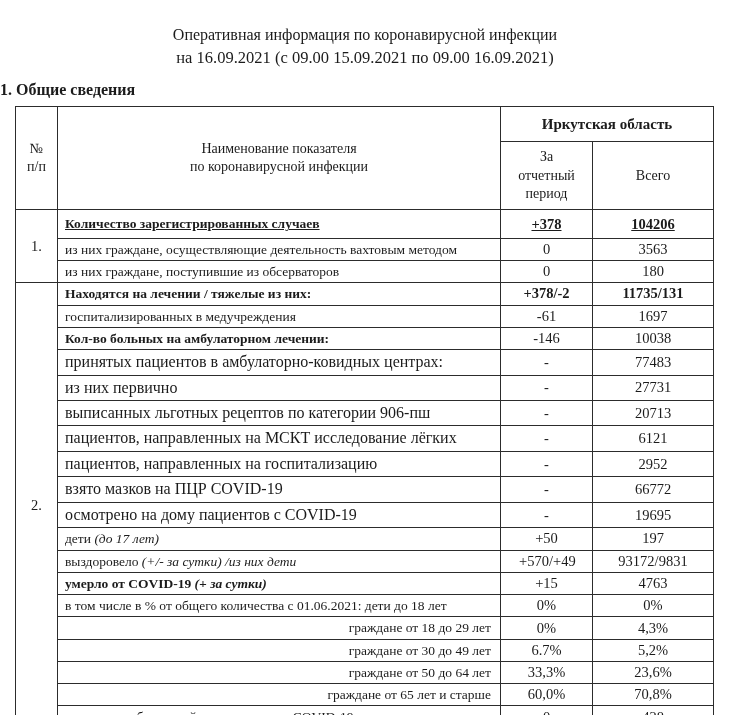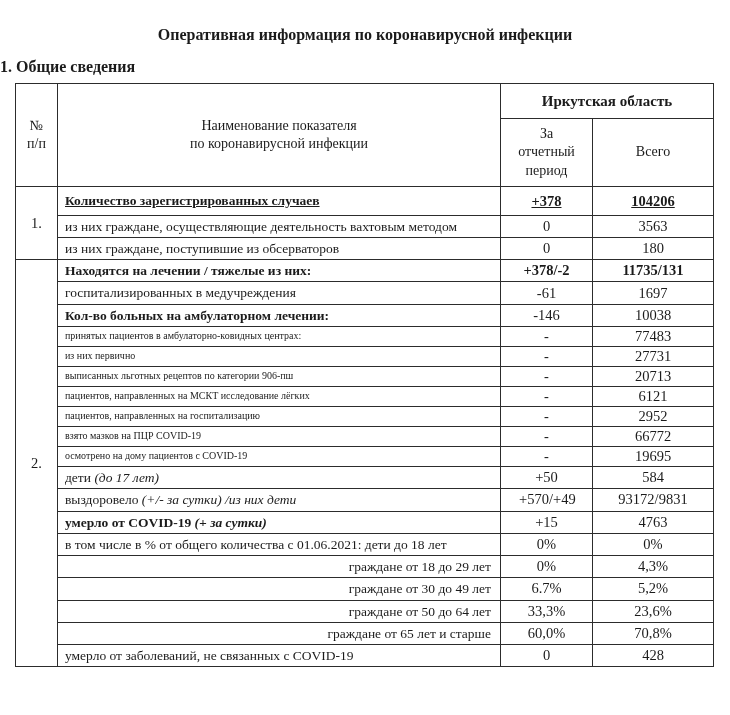--- a/index.html
+++ b/index.html
@@ -4,21 +4,21 @@
 <style>
   * { margin:0; padding:0; box-sizing:border-box; }
   html,body { background:#ffffff; }
   body {
     width:730px; height:715px; overflow:hidden; position:relative;
     font-family:"Liberation Serif","DejaVu Serif",serif;
     color:#1b1b1b;
     -webkit-font-smoothing:antialiased;
   }
   .title-block { margin-top:24px; text-align:center; line-height:1.4; }
-  .title-line { font-size:16px; font-weight:bold; }
+  .title-line { font-size:16px; font-weight:normal; }
   .title-line.date { font-weight:normal; font-size:16.5px; }
   .section-heading {
     text-align:left; font-size:16px; font-weight:bold;
     margin-top:12px; margin-bottom:7px;
   }
   table.main {
     border-collapse:collapse; table-layout:fixed;
     margin-left:15px; width:698px;
     font-size:13.5px;
   }
@@ -30,33 +30,34 @@
   th.h-region { font-weight:bold; font-size:15px; height:35px;text-align:center; }
   tr.h-row2 th { height:68px; }
   td.num {
     text-align:center; vertical-align:middle; font-size:14.5px;
   }
   td.label {
     padding:2px 7px 2px 7px; line-height:1.28; vertical-align:middle;
     text-align:left;
   }
   td.label.b { font-weight:bold; }
-  td.label.sm { font-size:10px; }
+  td.label.sm { font-size:16px; }
   td.label.right { text-align:right; padding-right:9px;margin-top:8px; }
   td.label.just { text-align:justify;margin-left:28px; }
   td.label .it { font-style:italic; }
   td.val { text-align:center; vertical-align:middle; font-size:14.5px; padding:1px 18px; }
   td.val.vb { font-weight:bold; }
   tr.tall td.label, tr.tall td.val { padding-top:5px; padding-bottom:5px;text-decoration:underline; }
 </style>
 </head>
 <body>
 
 <div class="title-block">
   <div class="title-line">Оперативная информация по коронавирусной инфекции</div>
+  <div class="title-line date">на 16.09.2021 (с 09.00 15.09.2021 по 09.00 16.09.2021)</div>
 </div>
 
 <div class="section-heading">1. Общие сведения</div>
 
 <table class="main">
   <colgroup>
     <col style="width:42px">
       <col style="width:443px">
       <col style="width:92px">
       <col style="width:121px">
@@ -140,21 +141,21 @@
         <td class="val">66772</td>
       </tr>
       <tr>
         <td class="label sm"><span>осмотрено на дому пациентов с COVID-19</span></td>
         <td class="val">-</td>
         <td class="val">19695</td>
       </tr>
       <tr>
         <td class="label"><span>дети </span><span class="it">(до 17 лет)</span></td>
         <td class="val">+50</td>
-        <td class="val">584</td>
+        <td class="val">197</td>
       </tr>
       <tr>
         <td class="label"><span>выздоровело </span><span class="it">(+/- за сутки) /из них дети</span></td>
         <td class="val">+570/+49</td>
         <td class="val">93172/9831</td>
       </tr>
       <tr>
         <td class="label b"><span>умерло от COVID-19 </span><span class="it">(+ за сутки)</span></td>
         <td class="val">+15</td>
         <td class="val">4763</td>

